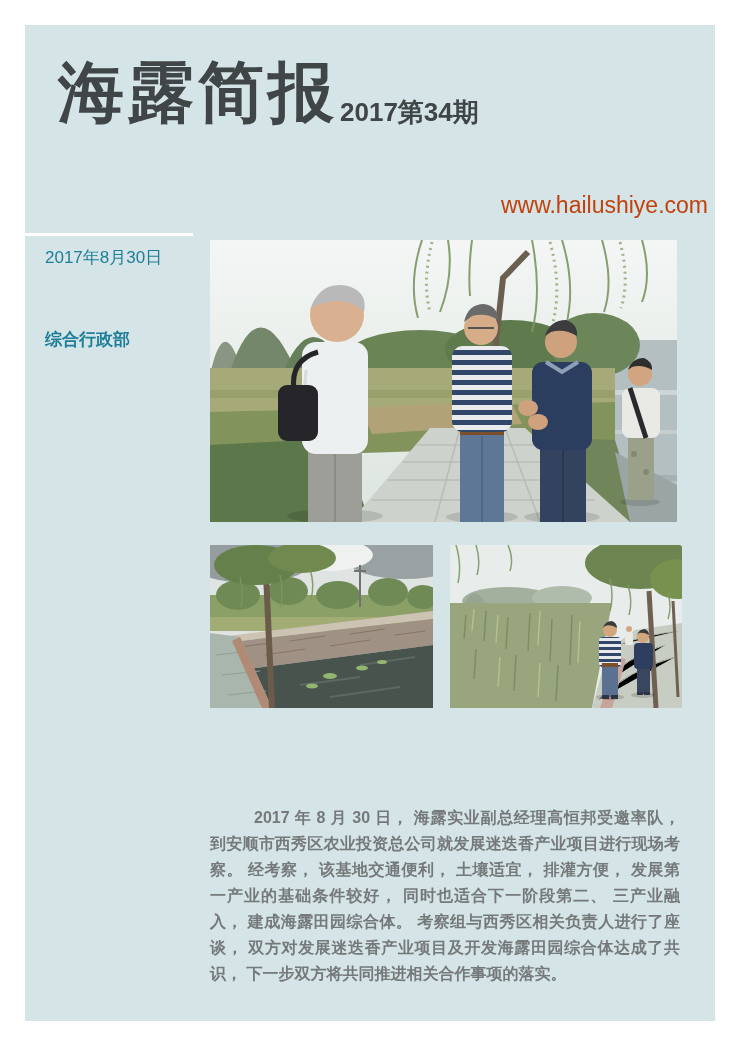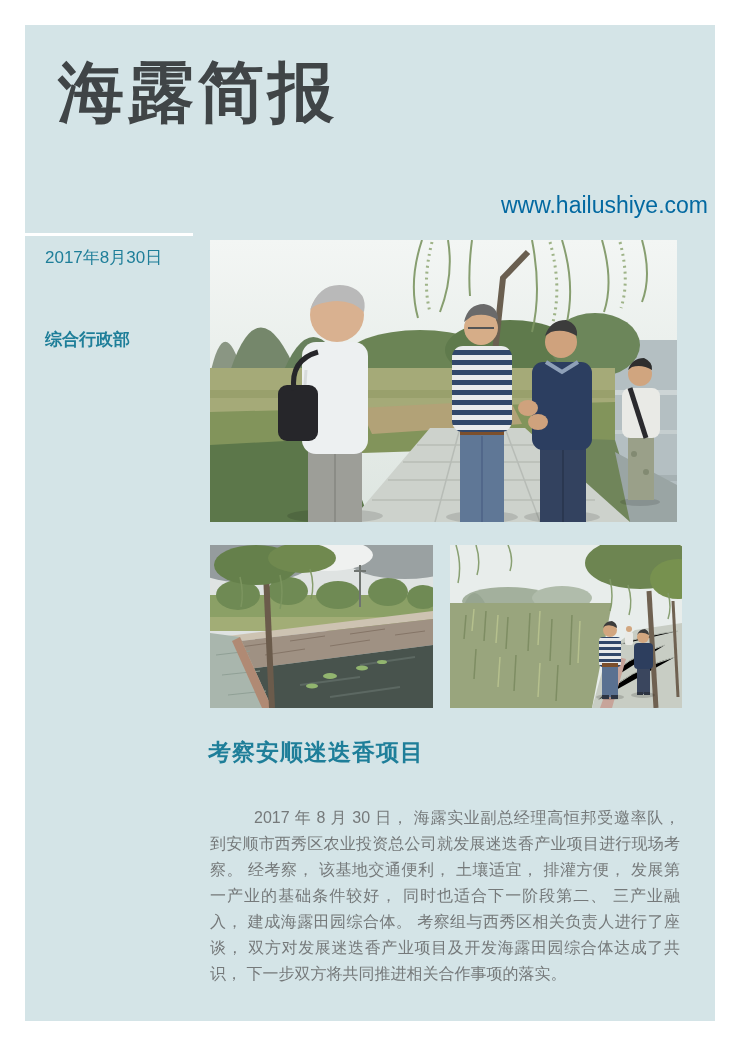--- a/index.html
+++ b/index.html
@@ -17,21 +17,21 @@
     position:absolute;left:58px;top:56px;
     font-size:66px;font-weight:bold;color:#404547;
     letter-spacing:4px;line-height:1.1;white-space:nowrap;
   }
   .issue{
     position:absolute;left:340px;top:95px;
     font-size:26px;font-weight:bold;color:#404547;white-space:nowrap;
   }
   .website{
     position:absolute;right:52px;top:192px;
-    font-size:23px;color:#0369a1;white-space:nowrap;
+    font-size:23px;color:#c2410c;white-space:nowrap;
   }
   .divider{
     position:absolute;left:25px;top:233px;width:168px;height:3px;
     background:#ffffff;
   }
   .side-date{
     position:absolute;left:45px;top:246px;
     font-size:17px;font-weight:normal;color:#1e7e99;white-space:nowrap;
   }
   .side-dept{
@@ -45,30 +45,31 @@
   figure svg{display:block;width:100%;height:100%;}
   .heading{
     position:absolute;left:208px;top:737px;
     font-size:23px;font-weight:bold;color:#1e7e99;
     letter-spacing:1px;white-space:nowrap;
   }
   .body-text{
     position:absolute;left:210px;top:789px;width:470px;
     font-size:16px;line-height:26px;color:#75797a;
     text-align:justify;text-indent:44px;
-    font-weight:normal;
+    font-weight:bold;
   }
 </style>
 </head>
 <body>
 
 <div class="page">
   <div class="panel"></div>
 
   <div class="title">海露简报</div>
+  <div class="issue">2017第34期</div>
   <div class="website">www.hailushiye.com</div>
 
   <div class="divider"></div>
 
   <div class="side-date">2017年8月30日</div>
   <div class="side-dept">综合行政部</div>
 
   <figure class="photo-main" aria-label="考察组四人在田间步道交谈（喀斯特山地与池塘背景）">
     <svg viewBox="0 0 467 282" preserveAspectRatio="none">
       <defs>
@@ -318,15 +319,14 @@
         <rect x="187" y="122" width="13" height="27" fill="#3a465e"></rect>
         <rect x="184" y="98" width="19" height="26" rx="4" fill="#2d3e5e"></rect>
         <circle cx="193" cy="92" r="6" fill="#d2a67f"></circle>
         <path d="M187,90 Q189,84 195,84 Q199,86 199,90 Q194,87 189,88 Z" fill="#3c3c3c"></path>
         <rect x="187" y="147" width="6" height="3" fill="#2d3442"></rect>
         <rect x="194" y="147" width="6" height="3" fill="#2d3442"></rect>
       </g>
     </svg>
   </figure>
 
-  <div class="heading">考察安顺迷迭香项目</div>
   <p class="body-text">2017 年 8 月 30 日， 海露实业副总经理高恒邦受邀率队， 到安顺市西秀区农业投资总公司就发展迷迭香产业项目进行现场考察。 经考察， 该基地交通便利， 土壤适宜， 排灌方便， 发展第一产业的基础条件较好， 同时也适合下一阶段第二、 三产业融入， 建成海露田园综合体。 考察组与西秀区相关负责人进行了座谈， 双方对发展迷迭香产业项目及开发海露田园综合体达成了共识， 下一步双方将共同推进相关合作事项的落实。</p>
 </div>
 
 </body></html>

